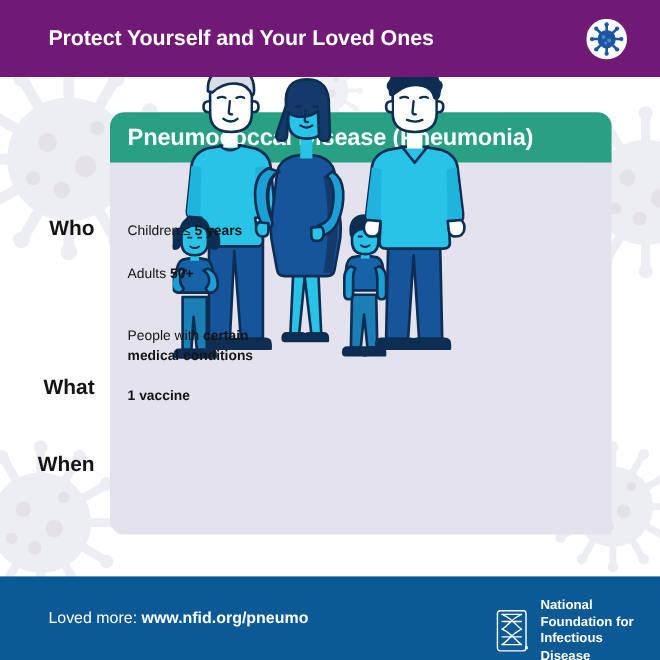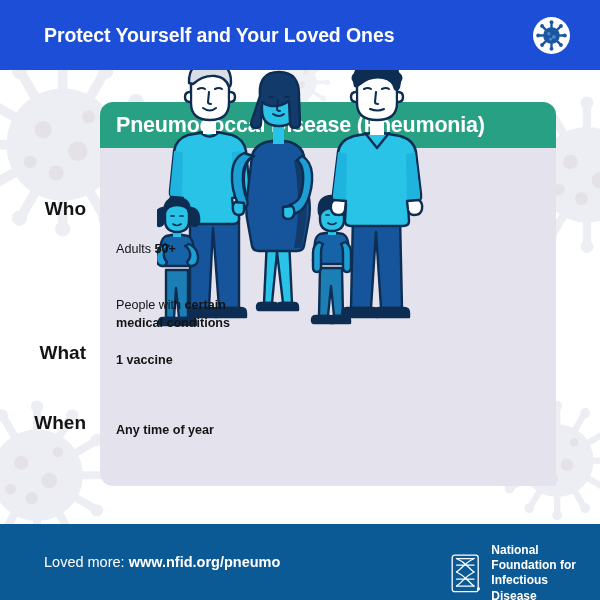--- a/index.html
+++ b/index.html
@@ -14,21 +14,21 @@
   
   .bg-layer{
     position:absolute; inset:0;
     z-index:0;
     pointer-events:none;
   }
 
   
   .header{
     position:absolute; left:0; top:0; width:600px; height:70px;
-    background:#1d4ed8;
+    background:#701a75;
     display:flex; align-items:center;
     z-index:5;
   }
   .header-title{
     color:#ffffff;
     font-size:19.5px;
     font-weight:bold;
     letter-spacing:-0.1px;
     margin-left:44px;
   }
@@ -392,28 +392,30 @@
   </svg>
 </div>
 
 <div class="labels">
   <div class="row-label lbl-who">Who</div>
   <div class="row-label lbl-what">What</div>
   <div class="row-label lbl-when">When</div>
 </div>
 
 <div class="content">
+  <div class="txt txt-1">
+    <span>Children ≤ </span><b>5 years</b>
+  </div>
   <div class="txt txt-2">
     <span>Adults </span><b>50+</b>
   </div>
   <div class="txt txt-3">
     <span>People with </span><b>certain medical conditions</b>
   </div>
   <div class="txt txt-4">1 vaccine</div>
-  <div class="txt txt-5">Any time of year</div>
 </div>
 
 <div class="footer">
   <div class="footer-text">
     <span>Loved more: </span><b>www.nfid.org/pneumo</b>
   </div>
   <div class="logo">
     <div class="logo-mark">
       <svg width="33" height="39" viewBox="0 0 33 39">
         <rect x="1.2" y="1.2" width="26" height="36.5" rx="2.5" fill="none" stroke="#ffffff" stroke-width="1.3"></rect>

